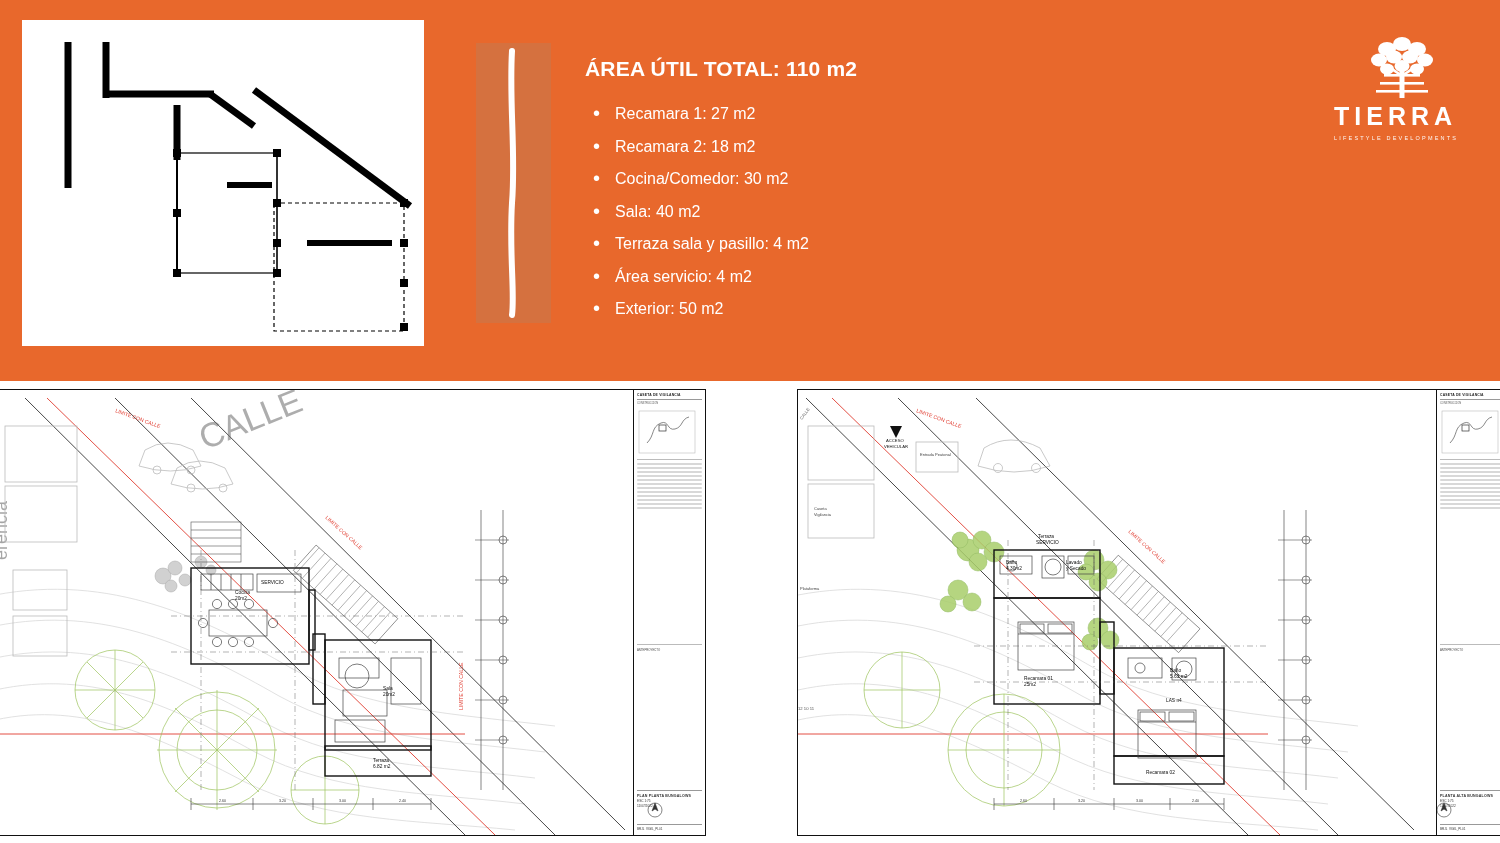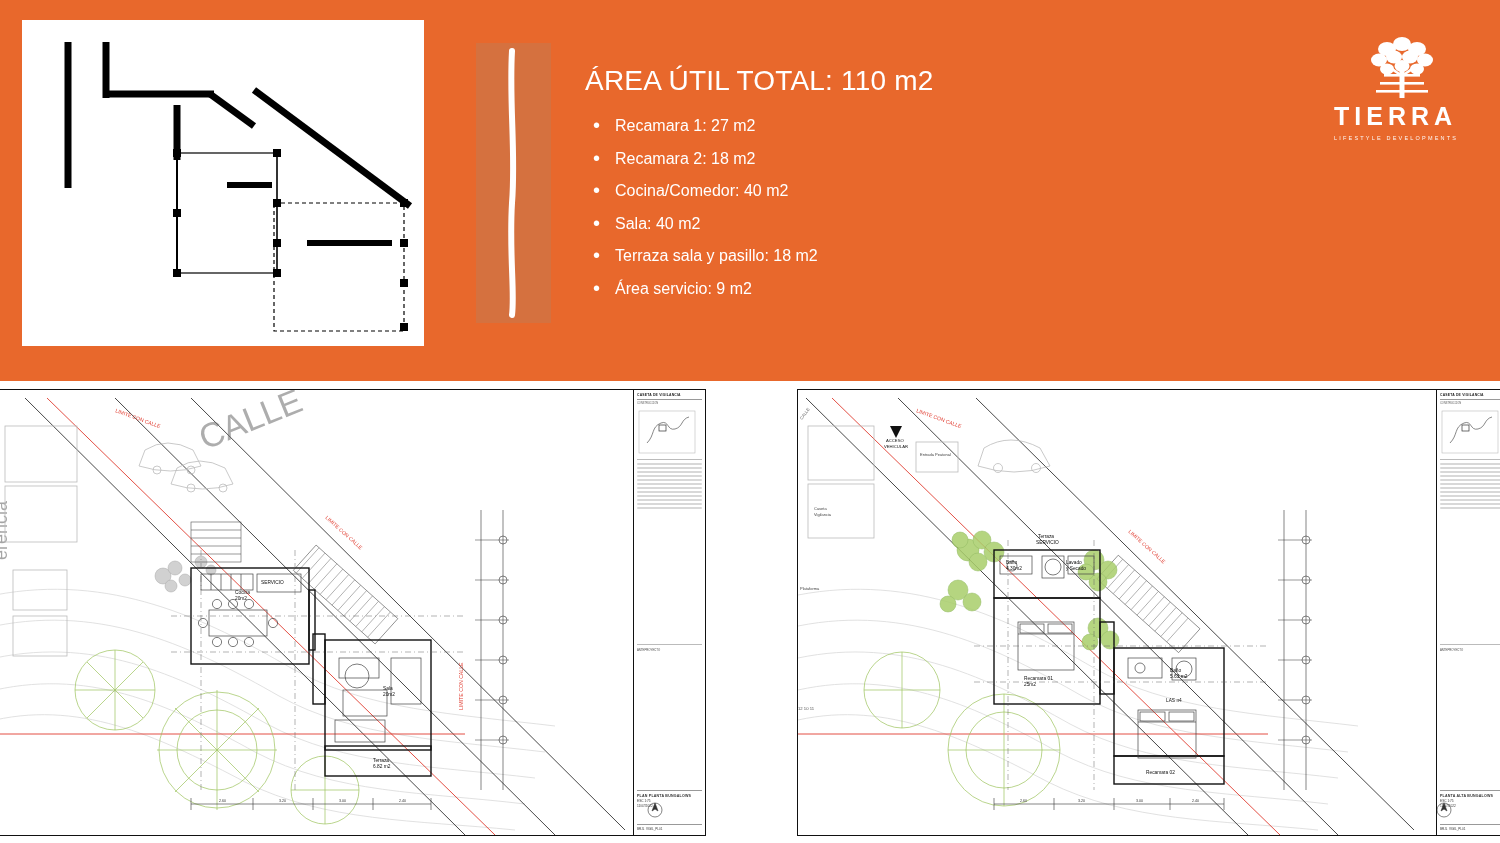--- a/index.html
+++ b/index.html
@@ -48,25 +48,25 @@
   .stroke-box svg { display:block; }
 
   
   .text-col {
     position: absolute;
     left: 585px; top: 52px;
     width: 740px;
     color: #ffffff;
   }
   .title {
-    font-size: 28px;
+    font-size: 21px;
     line-height: 34px;
     letter-spacing: 0.2px;
-    margin: 12px 0 12px 0;
-    font-weight: 400;
+    margin: 0 0 12px 0;
+    font-weight: 700;
   }
   ul.bullets {
     list-style: none;
     margin: 0;
     padding: 0;
   }
   ul.bullets li {
     position: relative;
     font-size: 16px;
     line-height: 32.5px;
@@ -228,24 +228,25 @@
       <svg width="75" height="280" viewBox="0 0 75 280">
         <path d="M36 8 C33 60, 40 110, 36 160 C33 210, 39 250, 36 272" stroke="#ffffff" stroke-width="6" fill="none" stroke-linecap="round"></path>
       </svg>
     </div>
 
     <div class="text-col">
       <h1 class="title">ÁREA ÚTIL TOTAL: 110 m2</h1>
       <ul class="bullets">
         <li>Recamara 1: 27 m2</li>
         <li>Recamara 2: 18 m2</li>
-        <li>Cocina/Comedor: 40 m2</li>
+        <li>Cocina/Comedor: 30 m2</li>
         <li>Sala: 40 m2</li>
-        <li>Terraza sala y pasillo: 18 m2</li>
-        <li>Área servicio: 9 m2</li>
+        <li>Terraza sala y pasillo: 4 m2</li>
+        <li>Área servicio: 4 m2</li>
+        <li>Exterior: 50 m2</li>
       </ul>
     </div>
 
     <div class="logo">
       <svg width="96" height="80" viewBox="0 0 96 80">
         <g fill="#ffffff">
           <ellipse cx="48" cy="20" rx="9" ry="7"></ellipse>
           <ellipse cx="33" cy="25" rx="9" ry="7"></ellipse>
           <ellipse cx="63" cy="25" rx="9" ry="7"></ellipse>
           <ellipse cx="25" cy="36" rx="8" ry="6.5"></ellipse>

